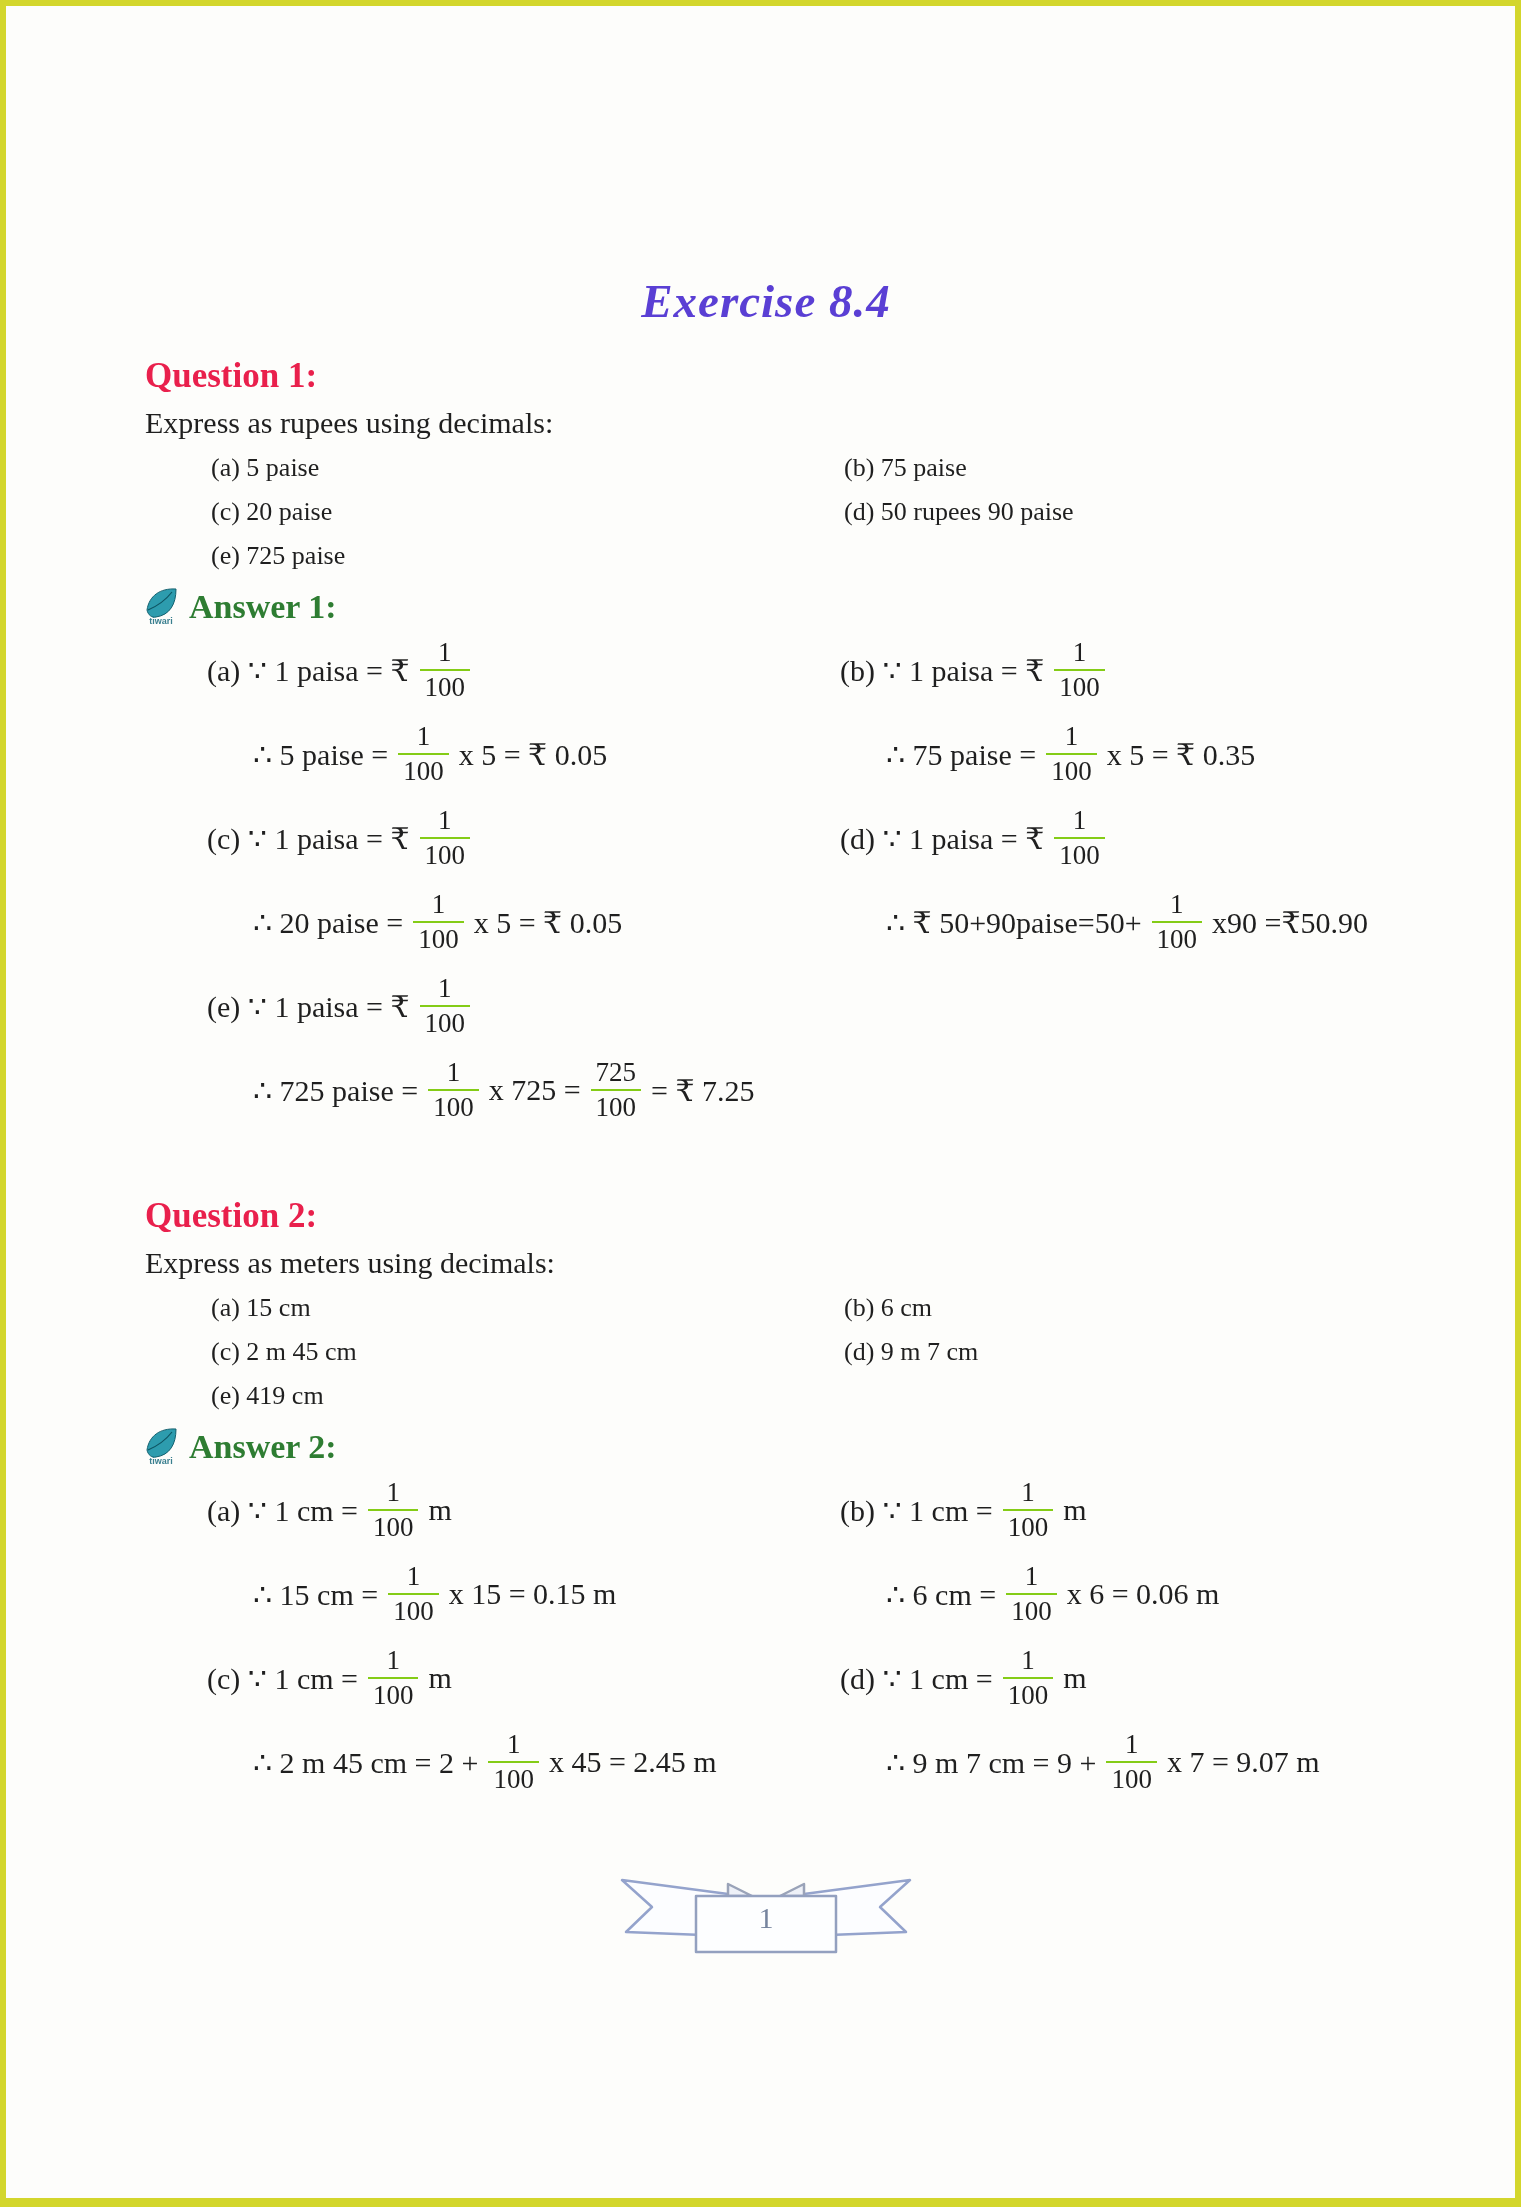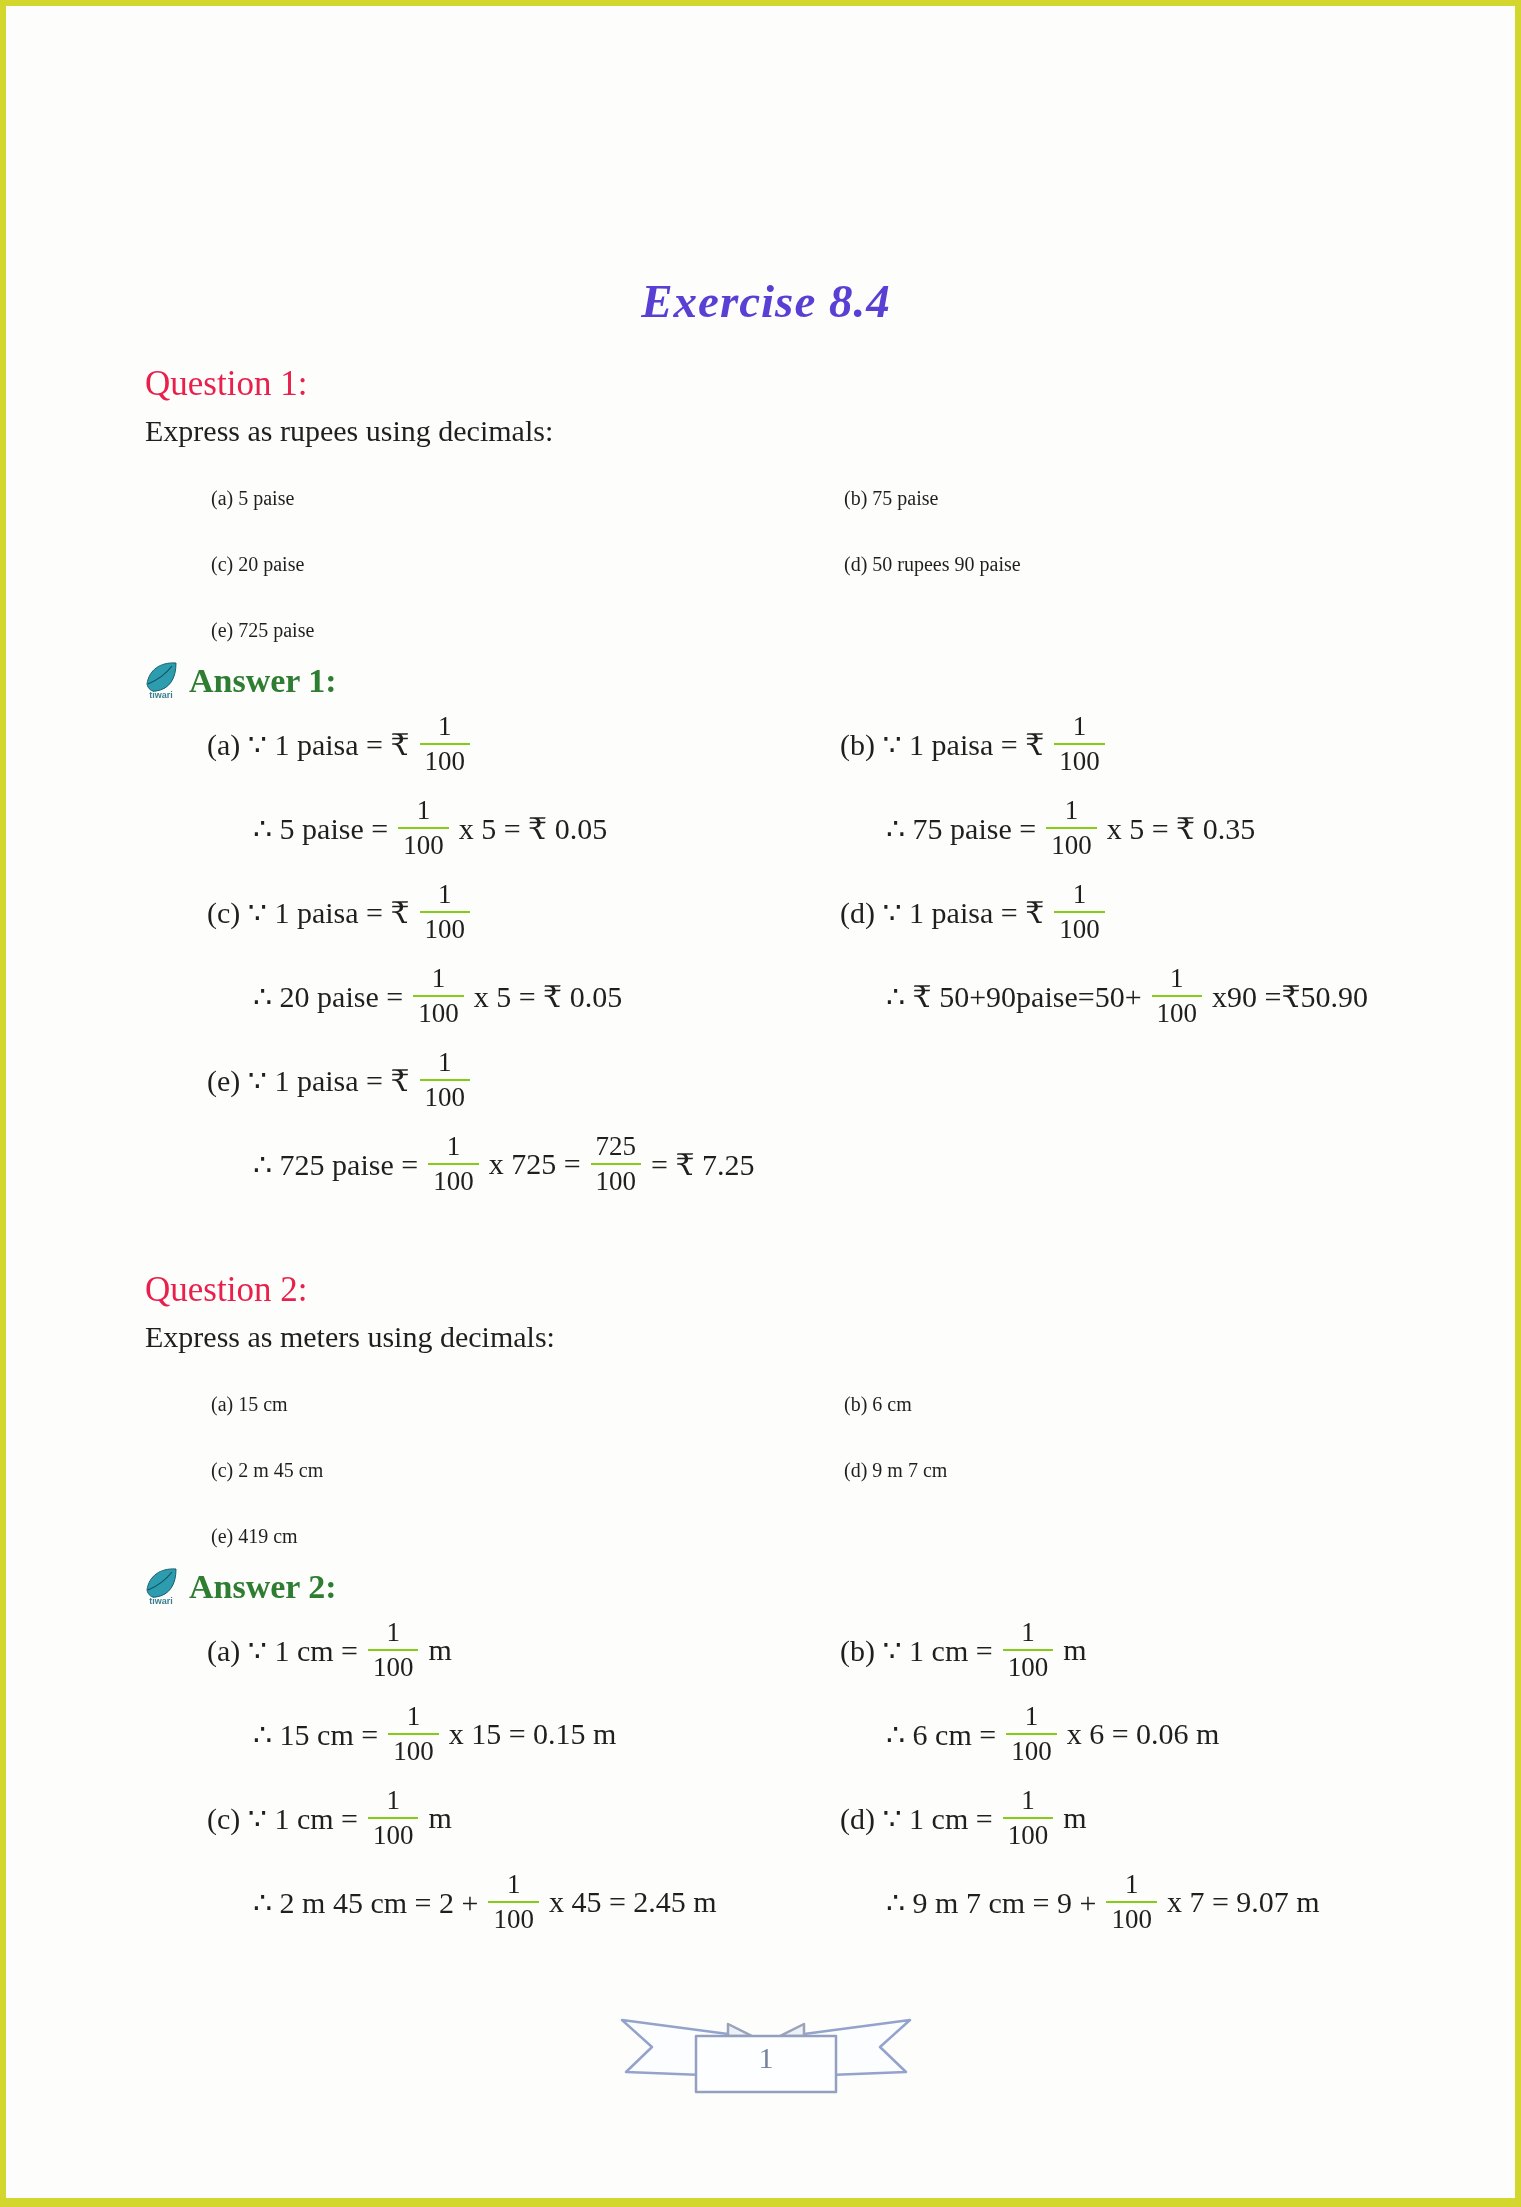--- a/index.html
+++ b/index.html
@@ -19,38 +19,37 @@
   .title{
     margin:268px 0 0 0;
     text-align:center;
     font-size:47px;
     font-weight:bold;
     font-style:italic;
     color:#5a3fd4;
     letter-spacing:1px;
   }
   .q-heading{
-    margin:36px 0 0 0;
+    margin:28px 0 0 0;
     font-size:35px;
-    font-weight:normal;
+    font-weight:bold;
     color:#e9204c;
   }
   .q-prompt{
     margin:10px 0 6px 0;
     font-size:30px;
   }
   .items-grid{
     display:grid;
     grid-template-columns:633px 1fr;
   }
   .q-item{
     padding-left:66px;
-    font-size:20px;
+    font-size:26px;
     line-height:44px;
-    margin-top:22px;
   }
   .a-heading{
     margin:8px 0 2px 0;
     font-size:34px;
     font-weight:bold;
     color:#2e7d32;
     display:flex;
     align-items:flex-end;
   }
   .leaf-icon{

